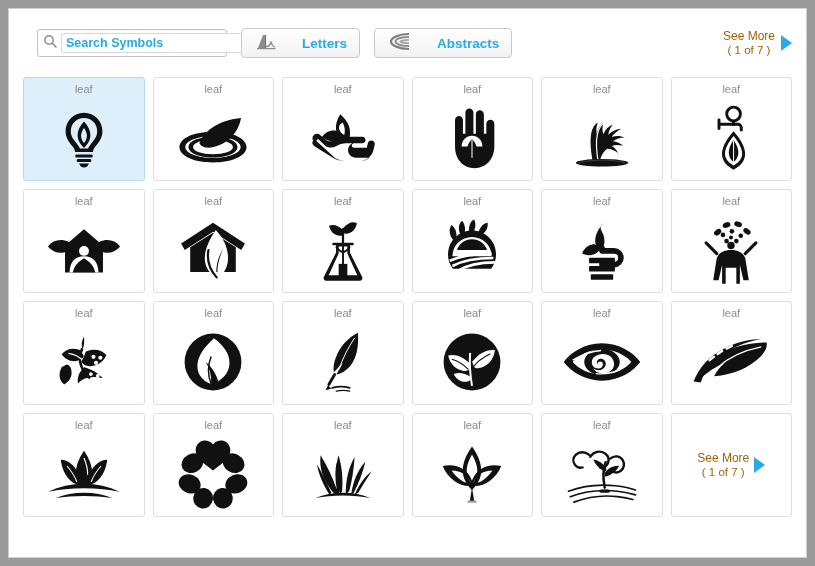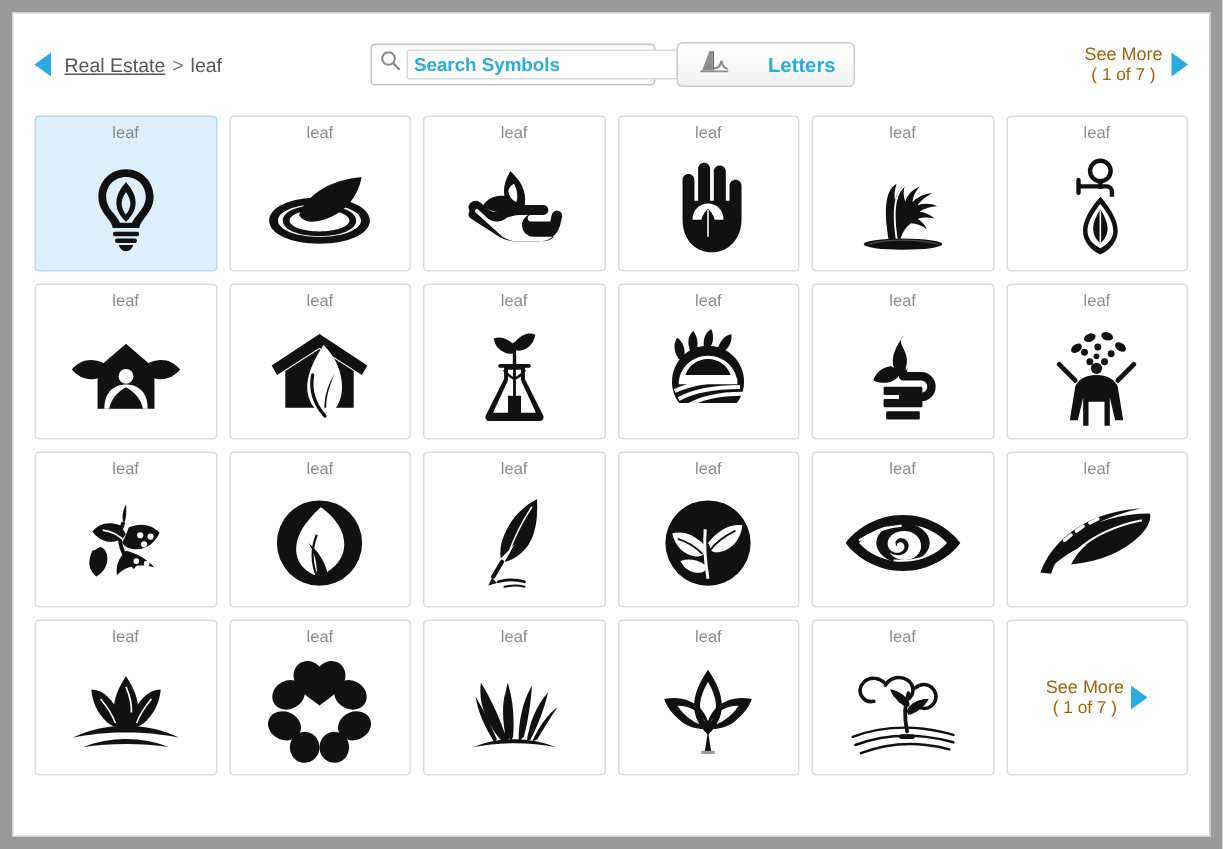--- a/index.html
+++ b/index.html
@@ -211,28 +211,20 @@
   }
 </style>
 </head>
 <body>
 
 <div class="window-frame">
   <div class="window-inner">
 
     <div class="header">
 
-      <div class="breadcrumb-area">
-        <div class="back-arrow"></div>
-        <div class="breadcrumb">
-          <span class="crumb-link">Real Estate</span>
-          <span class="crumb-sep">&gt;</span>
-          <span class="crumb-current">leaf</span>
-        </div>
-      </div>
 
       <div class="search-wrap">
         <span class="search-icon">
           <svg width="15" height="15" viewBox="0 0 15 15">
             <circle cx="6" cy="6" r="4.2" fill="none" stroke="#8a8a8a" stroke-width="1.4"></circle>
             <line x1="9.2" y1="9.2" x2="13" y2="13" stroke="#8a8a8a" stroke-width="1.6" stroke-linecap="round"></line>
           </svg>
         </span>
         <input class="search-input" type="text" placeholder="Search Symbols" style="">
       </div>
@@ -242,20 +234,30 @@
           <svg width="24" height="19" viewBox="0 0 24 19">
             <path d="M4 16 L9 3 L11 3 L11 16 Z" fill="#8d8d8d"></path>
             <path d="M11 16 L11 3 L12 3 L12 16 Z" fill="#6f6f6f"></path>
             <path d="M12.5 14.5 C15 14.5 16.5 12 17 9.5 C17.4 12 18.6 14 20.5 14.8" fill="none" stroke="#8d8d8d" stroke-width="1.3" stroke-linecap="round"></path>
             <line x1="3" y1="16.6" x2="21.5" y2="16.6" stroke="#8d8d8d" stroke-width="1.2"></line>
           </svg>
         </span>
         <span class="cat-label">Letters</span>
       </div>
 
+      <div class="cat-btn">
+        <span>
+          <svg width="26" height="19" viewBox="0 0 26 19">
+            <path d="M22 2 C11 2 4 6 4 9.5 C4 13 11 17 22 17" fill="none" stroke="#7d7d7d" stroke-width="2.1"></path>
+            <path d="M22 5 C14 5 8.5 7 8.5 9.5 C8.5 12 14 14 22 14" fill="none" stroke="#8f8f8f" stroke-width="2"></path>
+            <path d="M22 7.8 C17.5 7.8 13.5 8.5 13.5 9.5 C13.5 10.5 17.5 11.2 22 11.2" fill="none" stroke="#a5a5a5" stroke-width="1.8"></path>
+          </svg>
+        </span>
+        <span class="cat-label">Abstracts</span>
+      </div>
 
       <div class="see-more-top">
         <div class="see-more-text">
           <div>See More</div>
           <div class="sm-count">( 1 of 7 )</div>
         </div>
         <div class="fwd-arrow"></div>
       </div>
     </div>
 

